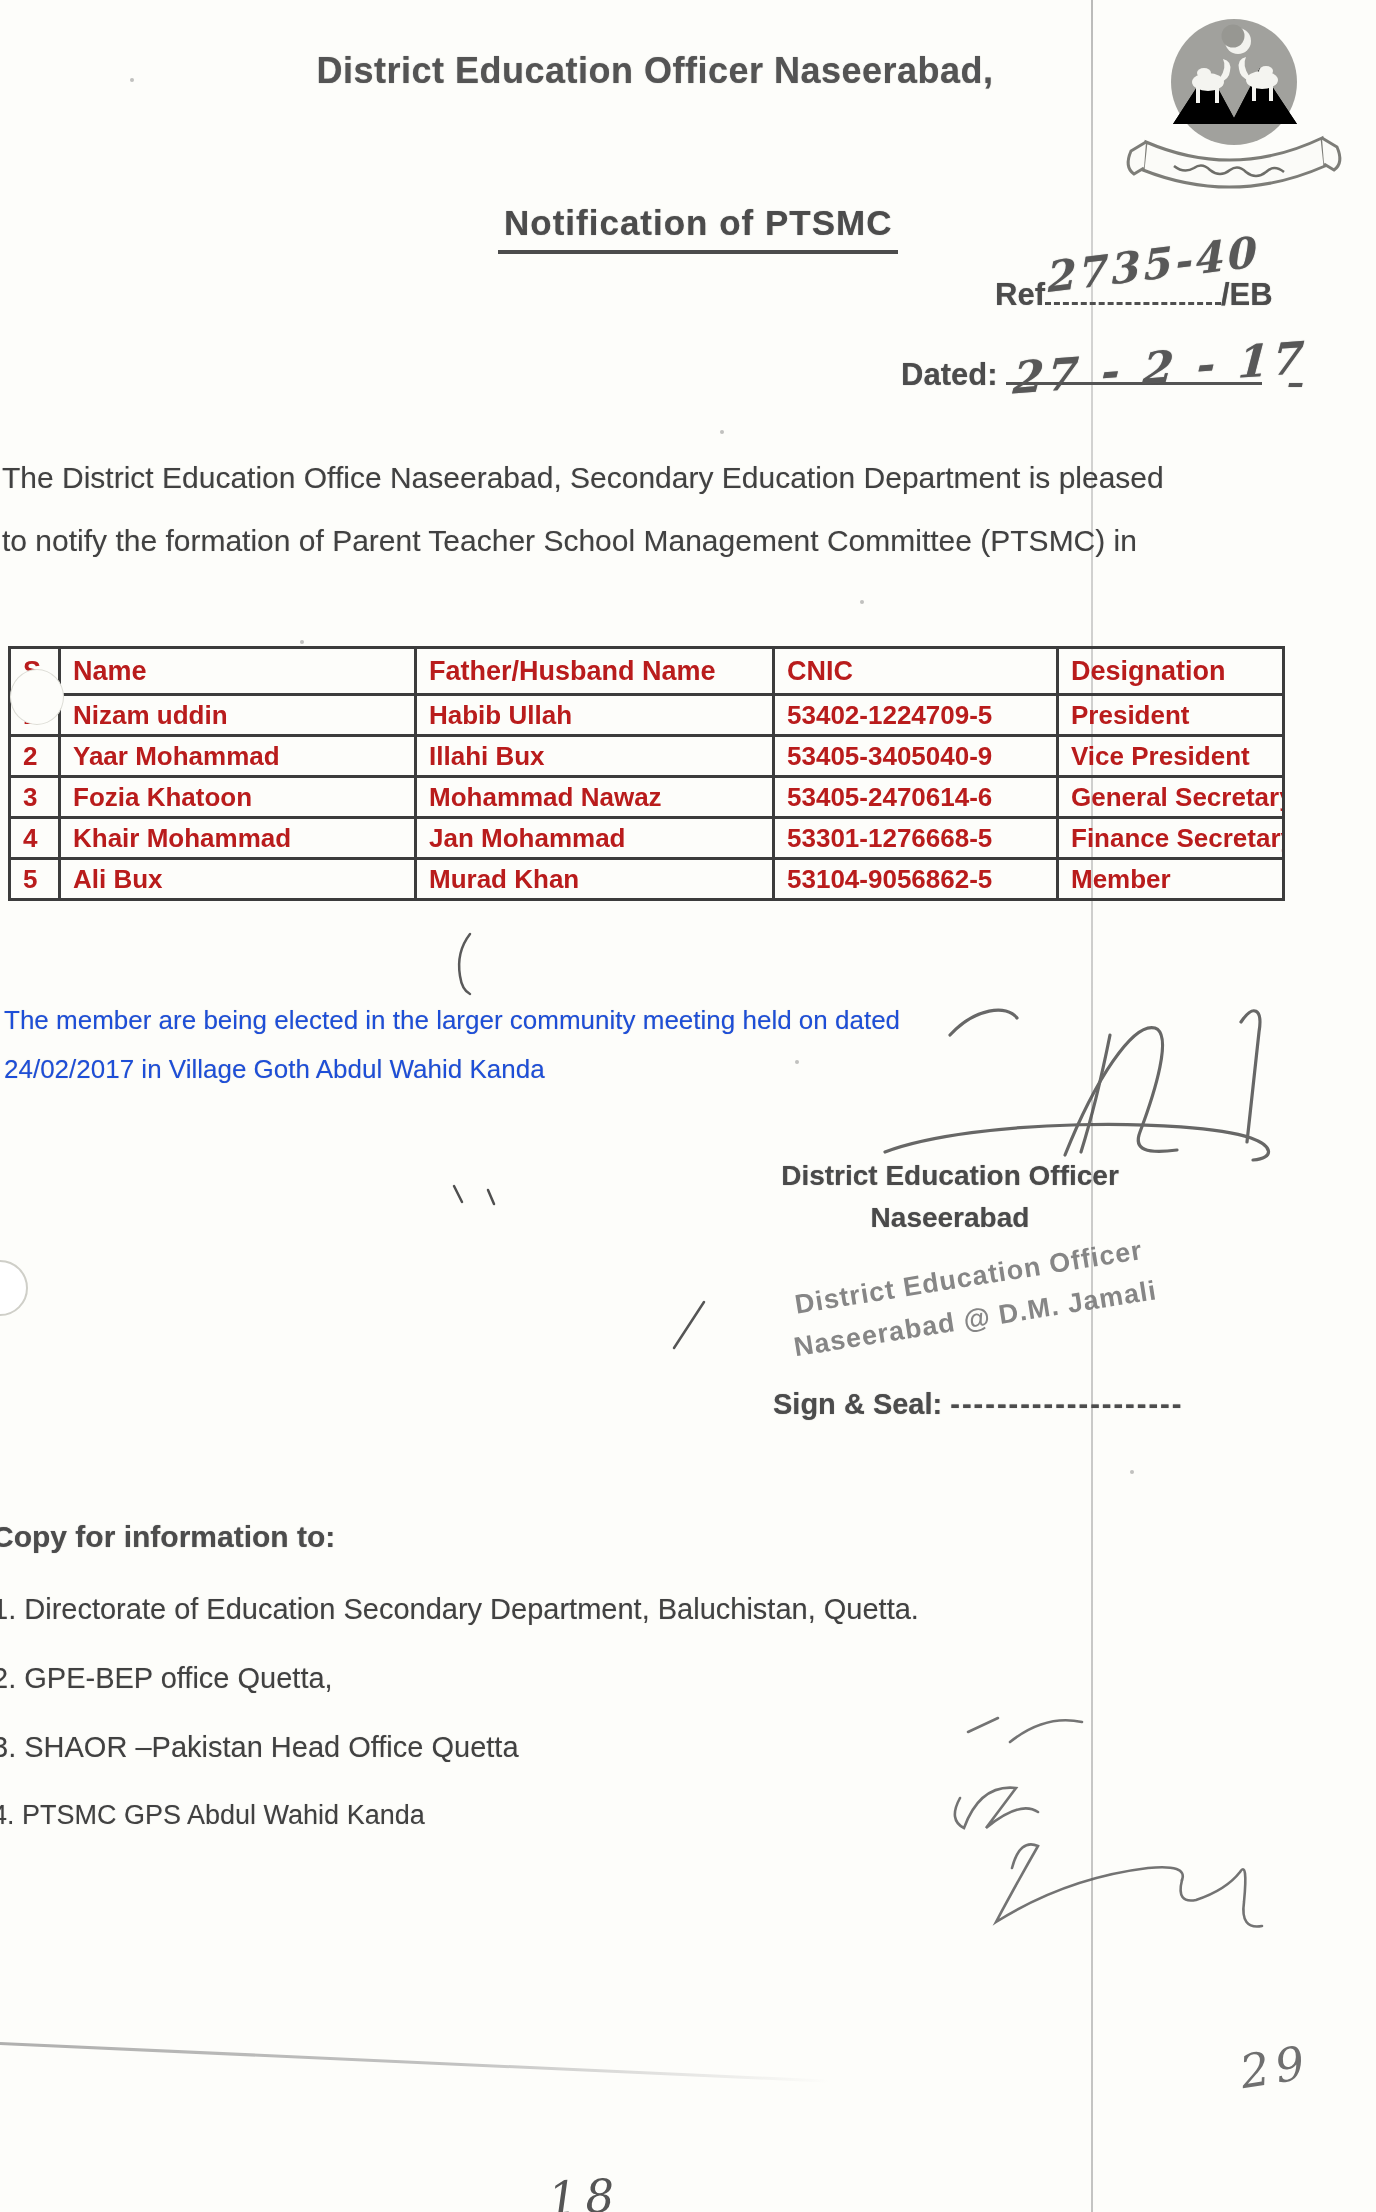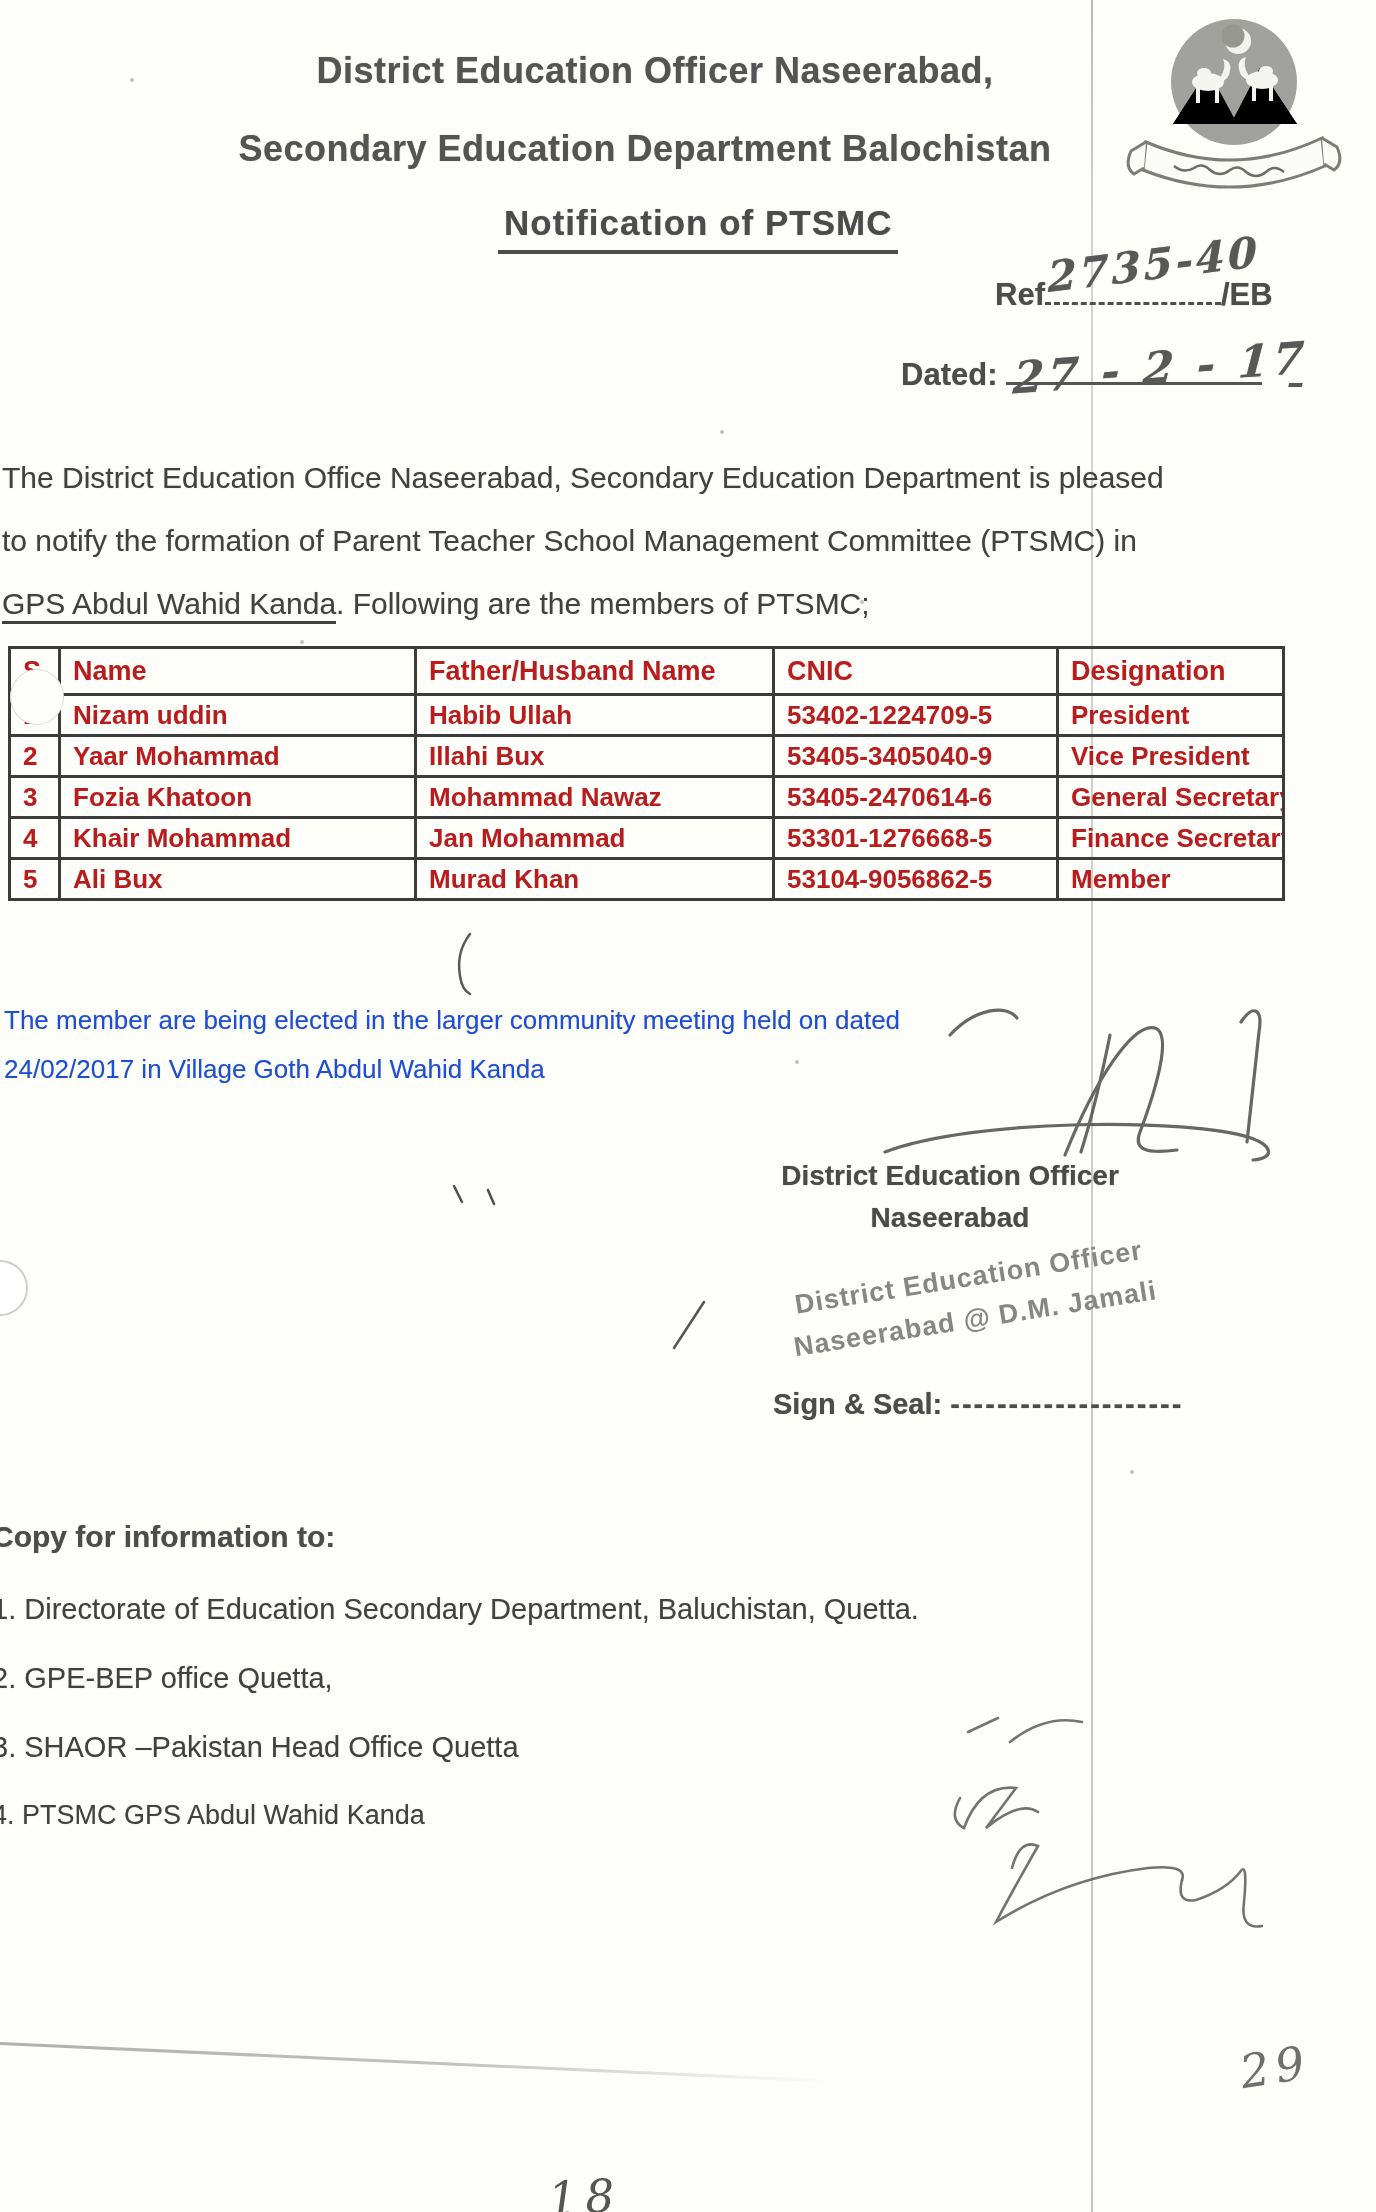--- a/index.html
+++ b/index.html
@@ -123,36 +123,34 @@
       <rect x="136" y="78" width="4" height="17"></rect>
       <rect x="153" y="78" width="4" height="17"></rect>
     </g>
     <path d="M30,136 Q118,174 206,132 L209,160 Q118,200 27,164 Z" fill="#fbfbf8" stroke="#7d7d78" stroke-width="3"></path>
     <path d="M30,136 l-15,9 q-7,16 3,23 l10,-6" fill="#fbfbf8" stroke="#7d7d78" stroke-width="3"></path>
     <path d="M206,132 l15,9 q7,16 -3,23 l-10,-6" fill="#fbfbf8" stroke="#7d7d78" stroke-width="3"></path>
     <path d="M58,160 q10,8 20,2 q8,-6 16,2 q10,8 20,0 q8,-6 16,2 q10,8 20,0 q8,-8 18,0" stroke="#6d6d68" fill="none" stroke-width="2.5"></path>
   </svg>
 
   <div class="hdr1 toner" style="top:50px;">District Education Officer Naseerabad,</div>
-  <div class="hdr2 toner">Secondary Education Department Balochistan</div>
   <div class="doc-title toner">Notification of PTSMC</div>
 
   <div class="ref-block toner">
     <span>Ref</span><span class="dashline"><span class="hw ref-hand">2735-40</span></span><span>/EB</span>
   </div>
   <div class="dated-block toner">
     <span>Dated:</span>&nbsp;<span class="solidline"></span>
     <span class="hw dated-hand">27 - 2 - 17</span>
     <span class="hw dated-trail">–</span>
   </div>
 
   <div class="body-par tonerlite">
     <div>The District Education Office Naseerabad, Secondary Education Department is pleased</div>
     <div>to notify the formation of Parent Teacher School Management Committee (PTSMC) in</div>
-    <div><span class="u">GPS Abdul Wahid Kanda</span><span>. Following are the members of PTSMC;</span></div>
   </div>
 
   <table class="members">
     <colgroup>
       <col class="col-sn">
         <col class="col-name">
         <col class="col-father">
         <col class="col-cnic">
         <col class="col-desig">
     </colgroup>

